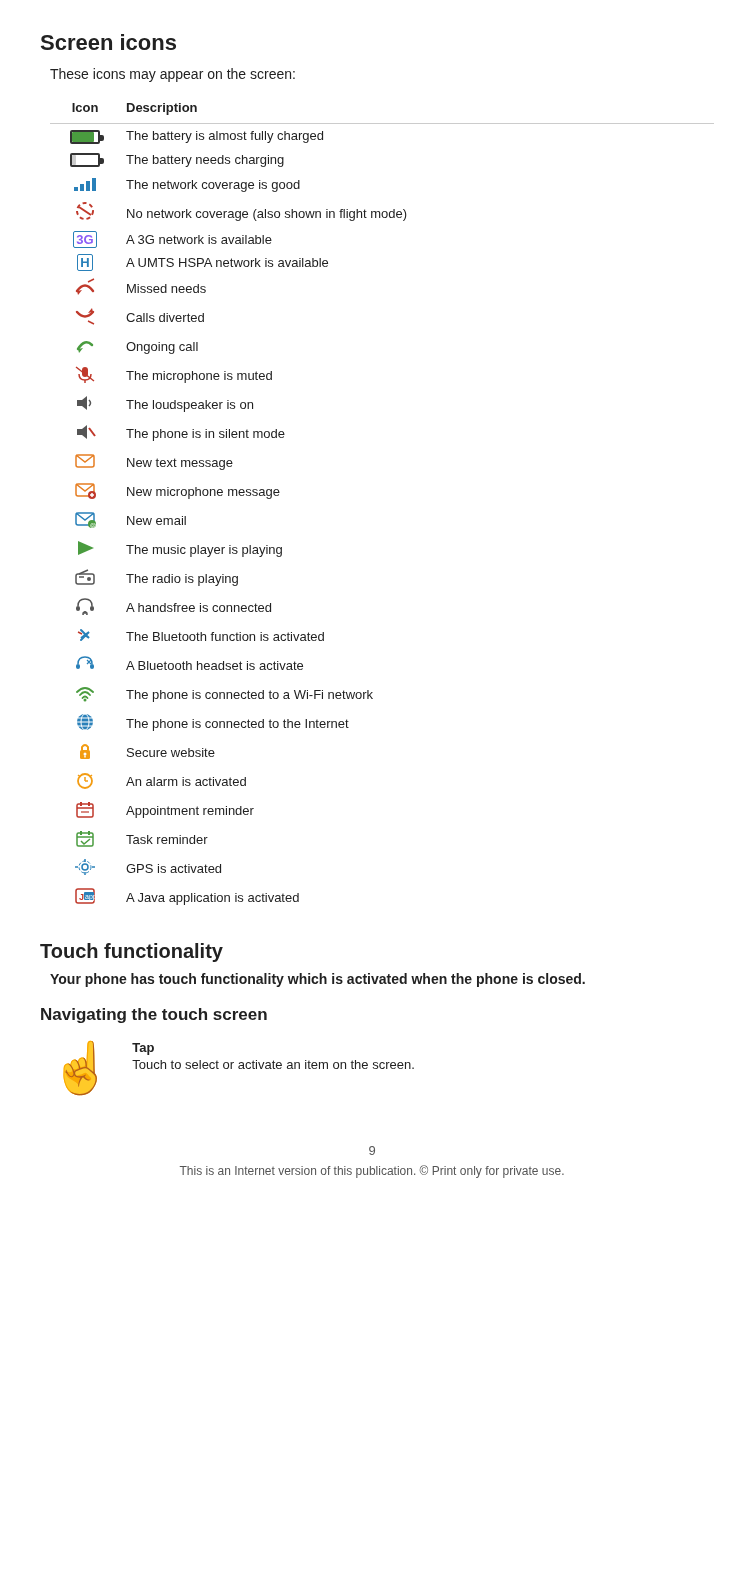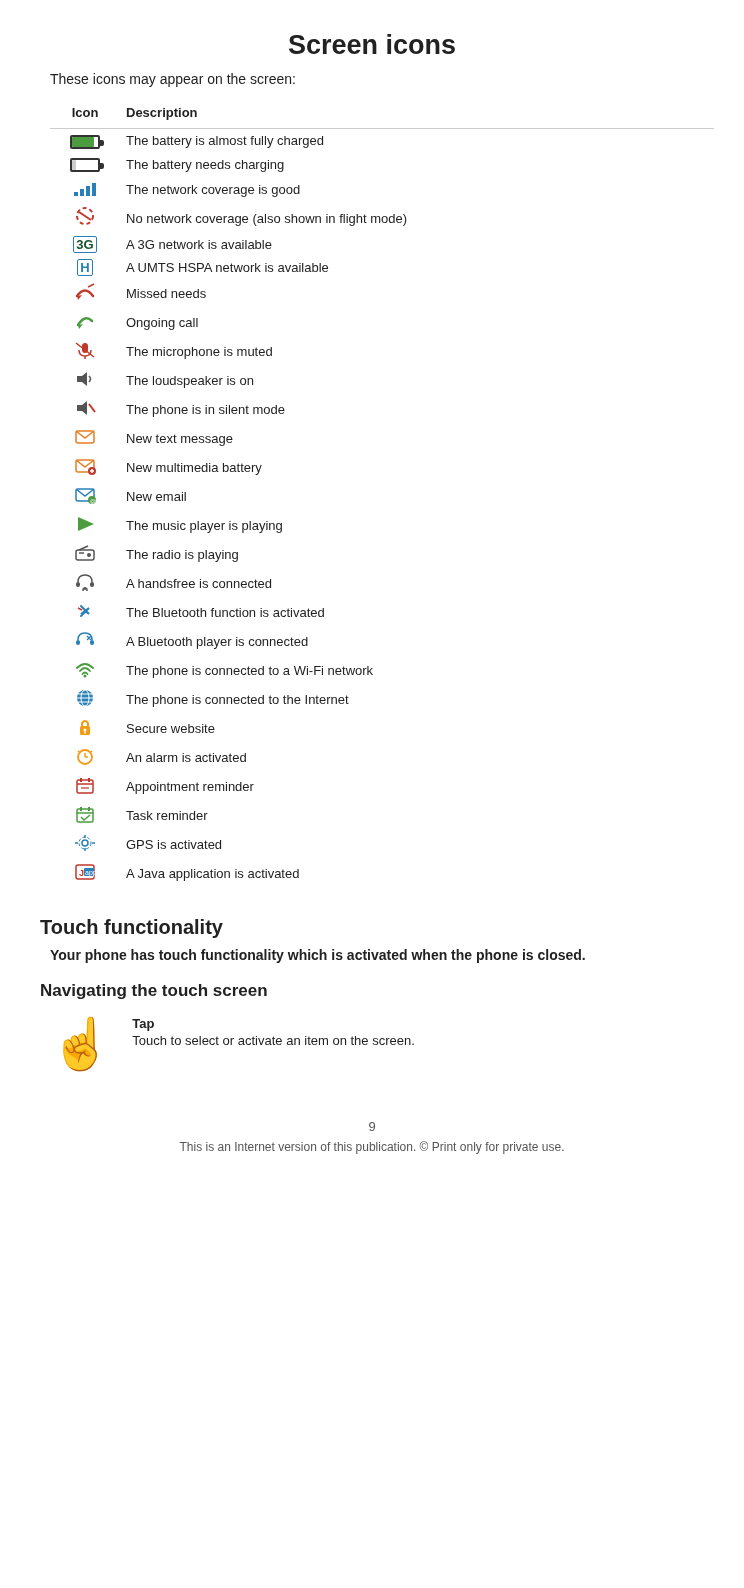--- a/index.html
+++ b/index.html
@@ -6,24 +6,23 @@
     body {
       font-family: Arial, Helvetica, sans-serif;
       font-size: 14px;
       background: #fff;
       color: #222;
       width: 744px;
       min-height: 1588px;
       padding: 30px 40px 20px 40px;
     }
     h1 {
-      font-size: 27px;
+      font-size: 22px;
       font-weight: bold;
       margin-bottom: 10px;
-      text-align: center;
     }
     h2 {
       font-size: 20px;
       font-weight: bold;
       margin-top: 28px;
       margin-bottom: 8px;
     }
     h3 {
       font-size: 17px;
       font-weight: bold;
@@ -197,34 +196,42 @@
       </tr>
       <tr>
         <td class="icon-cell"><span style="color:#c0392b;font-size:16px;position:relative;display:inline-block;">
       <svg width="22" height="18" viewBox="0 0 22 18">
         <circle cx="11" cy="9" r="8" fill="none" stroke="#c0392b" stroke-width="2" stroke-dasharray="4,3"></circle>
         <line x1="5" y1="5" x2="17" y2="13" stroke="#c0392b" stroke-width="2"></line>
       </svg></span></td>
         <td>No network coverage (also shown in flight mode)</td>
       </tr>
       <tr>
-        <td class="icon-cell"><span style="font-weight:bold;font-size:13px;color:#14532d;border:1px solid #2980b9;padding:0 2px;border-radius:2px;">3G</span></td>
+        <td class="icon-cell"><span style="font-weight:bold;font-size:13px;color:#8b5cf6;border:1px solid #2980b9;padding:0 2px;border-radius:2px;">3G</span></td>
         <td>A 3G network is available</td>
       </tr>
       <tr>
         <td class="icon-cell"><span style="font-weight:bold;font-size:13px;color:#2980b9;border:1px solid #2980b9;padding:0 2px;border-radius:2px;">H</span></td>
         <td>A UMTS HSPA network is available</td>
       </tr>
       <tr>
         <td class="icon-cell"><svg width="22" height="18" viewBox="0 0 22 18">
             <path d="M3 13 Q11 2 19 13" fill="none" stroke="#c0392b" stroke-width="2.5" stroke-linecap="round"></path>
             <polygon points="3,13 8,12 4,17" fill="#c0392b"></polygon>
             <line x1="14" y1="4" x2="20" y2="1" stroke="#c0392b" stroke-width="1.5"></line>
           </svg></td>
         <td>Missed needs</td>
+      </tr>
+      <tr>
+        <td class="icon-cell"><svg width="22" height="18" viewBox="0 0 22 18">
+            <path d="M3 5 Q11 14 19 5" fill="none" stroke="#c0392b" stroke-width="2.5" stroke-linecap="round"></path>
+            <polygon points="19,5 14,6 18,1" fill="#c0392b"></polygon>
+            <line x1="14" y1="14" x2="20" y2="17" stroke="#c0392b" stroke-width="1.5"></line>
+          </svg></td>
+        <td>Calls diverted</td>
       </tr>
       <tr>
         <td class="icon-cell"><svg width="22" height="18" viewBox="0 0 22 18">
             <path d="M4 13 Q11 2 18 9" fill="none" stroke="#4a9c3f" stroke-width="2.5" stroke-linecap="round"></path>
             <polygon points="4,13 9,12 5,17" fill="#4a9c3f"></polygon>
           </svg></td>
         <td>Ongoing call</td>
       </tr>
       <tr>
         <td class="icon-cell"><svg width="22" height="18" viewBox="0 0 22 18">
@@ -257,21 +264,21 @@
         <td>New text message</td>
       </tr>
       <tr>
         <td class="icon-cell"><svg width="22" height="18" viewBox="0 0 22 18">
             <rect x="2" y="3" width="18" height="12" rx="2" fill="none" stroke="#e67e22" stroke-width="1.5"></rect>
             <polyline points="2,3 11,10 20,3" fill="none" stroke="#e67e22" stroke-width="1.5"></polyline>
             <circle cx="18" cy="14" r="4" fill="#c0392b"></circle>
             <line x1="16" y1="14" x2="20" y2="14" stroke="white" stroke-width="1.5"></line>
             <line x1="18" y1="12" x2="18" y2="16" stroke="white" stroke-width="1.5"></line>
           </svg></td>
-        <td>New multimedia battery</td>
+        <td>New microphone message</td>
       </tr>
       <tr>
         <td class="icon-cell"><svg width="22" height="18" viewBox="0 0 22 18">
             <rect x="2" y="3" width="18" height="12" rx="2" fill="none" stroke="#2980b9" stroke-width="1.5"></rect>
             <polyline points="2,3 11,10 20,3" fill="none" stroke="#2980b9" stroke-width="1.5"></polyline>
             <circle cx="18" cy="14" r="4" fill="#4a9c3f"></circle>
             <text x="16" y="17" font-size="6" fill="white" font-family="Arial">@</text>
           </svg></td>
         <td>New email</td>
       </tr>
@@ -309,21 +316,21 @@
         <td>The Bluetooth function is activated</td>
       </tr>
       <tr>
         <td class="icon-cell"><svg width="22" height="18" viewBox="0 0 22 18">
             <path d="M4 9 Q4 2 11 2 Q18 2 18 9" fill="none" stroke="#2980b9" stroke-width="1.5"></path>
             <rect x="2" y="9" width="4" height="5" rx="2" fill="#2980b9"></rect>
             <rect x="16" y="9" width="4" height="5" rx="2" fill="#2980b9"></rect>
             <polyline points="13,5 17,9 15,7 17,5" fill="none" stroke="#2980b9" stroke-width="1.2"></polyline>
             <line x1="15" y1="7" x2="13" y2="9" stroke="#2980b9" stroke-width="1.2"></line>
           </svg></td>
-        <td>A Bluetooth player is connected</td>
+        <td>A Bluetooth headset is activate</td>
       </tr>
       <tr>
         <td class="icon-cell"><svg width="22" height="18" viewBox="0 0 22 18">
             <path d="M3 8 Q11 0 19 8" fill="none" stroke="#4a9c3f" stroke-width="1.8" stroke-linecap="round"></path>
             <path d="M6 11 Q11 5 16 11" fill="none" stroke="#4a9c3f" stroke-width="1.8" stroke-linecap="round"></path>
             <path d="M8.5 14 Q11 11 13.5 14" fill="none" stroke="#4a9c3f" stroke-width="1.8" stroke-linecap="round"></path>
             <circle cx="11" cy="16" r="1.5" fill="#4a9c3f"></circle>
           </svg></td>
         <td>The phone is connected to a Wi-Fi network</td>
       </tr>

